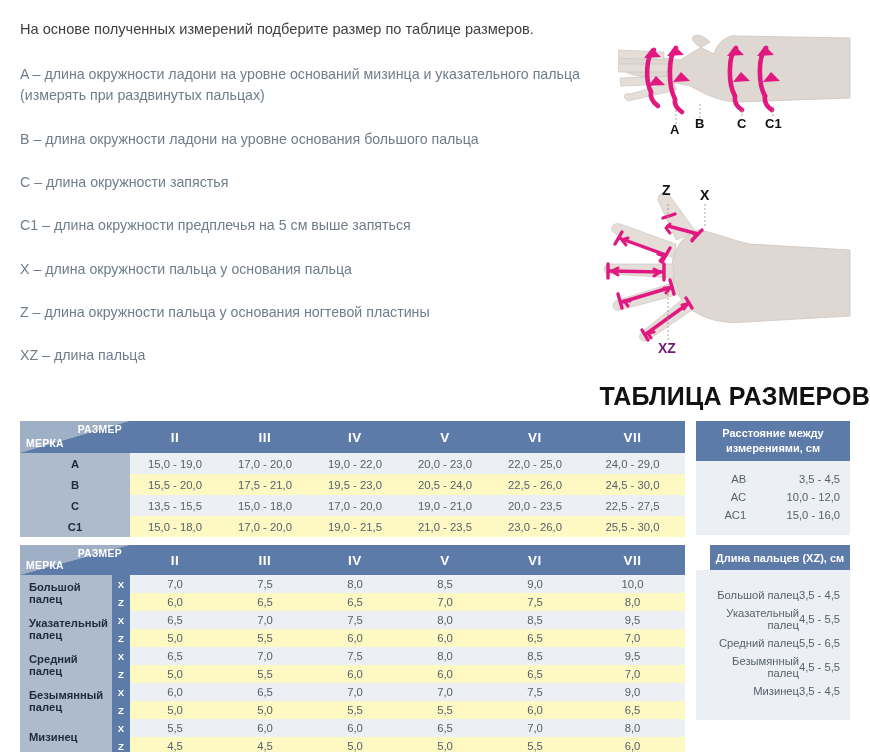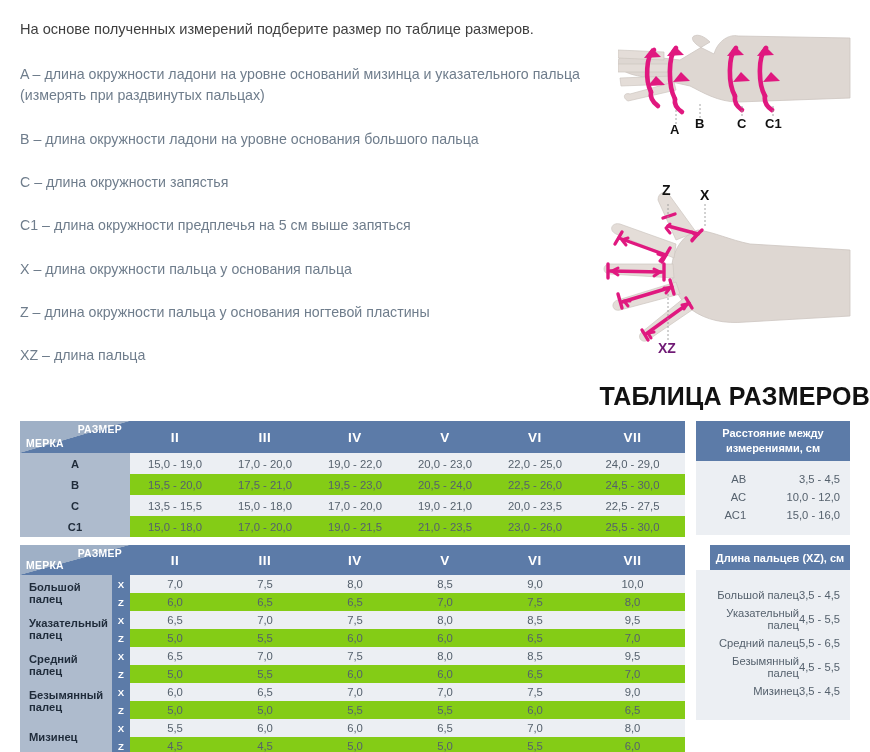--- a/index.html
+++ b/index.html
@@ -77,21 +77,21 @@
   }
 
   .rowlabel {
     background:#aebbcd; color:#1f2b3a; font-weight:bold;
     text-align:center; font-size:11.2px;
   }
   .rowlabel.left { text-align:left; padding-left:9px; }
 
   td.val { text-align:center; color:#55616d; font-size:11.3px; }
   td.val.a { background:#eceff3; }
-  td.val.b { background:#84cc16; }
+  td.val.b { background:#fef9c3; }
 
   
   td.xz {
     background:#5c7ba8; color:#ffffff; font-weight:bold;
     font-size:9.6px; text-align:center; width:18px;
   }
 
   
   .side-panel { position:absolute; }
   .side-head {

